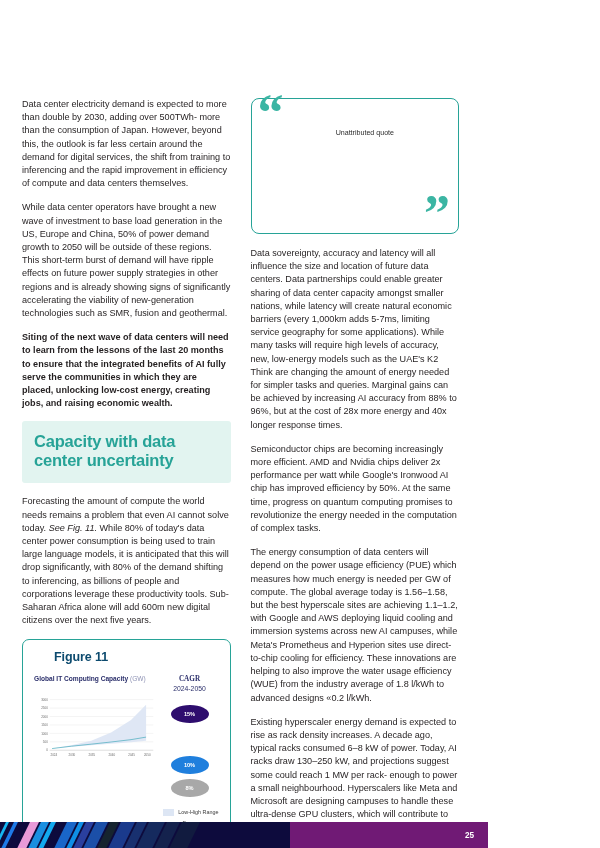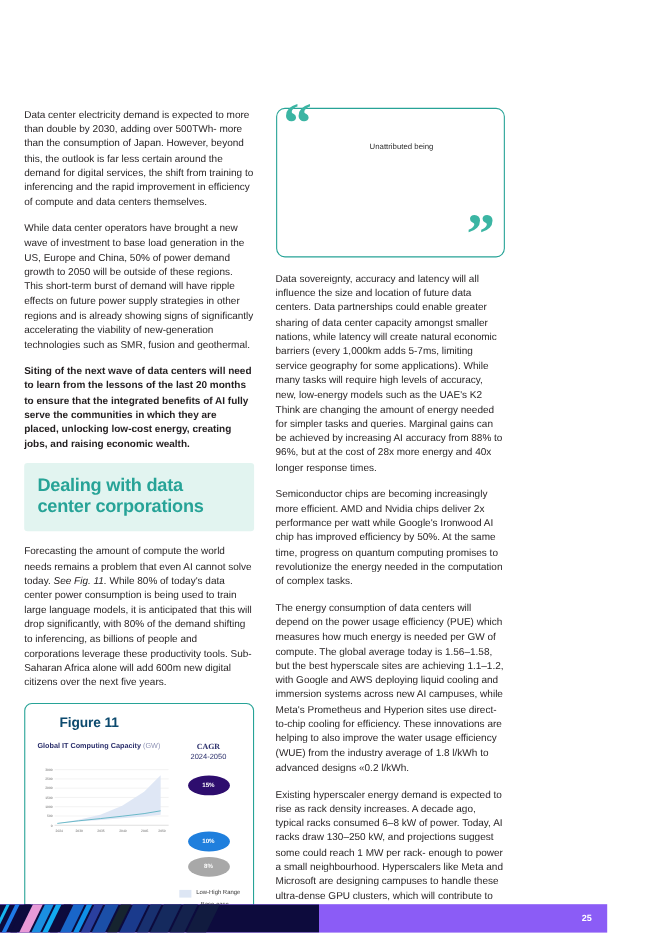--- a/index.html
+++ b/index.html
@@ -162,22 +162,22 @@
     font-size: 7.1px;
     color: #2b2b2b;
     margin-top: 10px;
     padding-right: 42px;
   }
 
   
   .footer {
     position: absolute;
     left: 0; bottom: 0;
-    width: 552px; height: 26px;
-    background: #8b5cf6;
+    width: 488px; height: 26px;
+    background: #701a75;
     overflow: hidden;
   }
   .footer .stripes {
     position: absolute;
     left: 0; top: 0;
     width: 290px; height: 26px;
     overflow: hidden;
   }
   .page-number {
     position: absolute;
@@ -195,21 +195,21 @@
 
   <div class="columns">
 
     <div class="col">
 
       <p class="body">Data center electricity demand is expected to more than double by 2030, adding over 500TWh- more than the consumption of Japan. However, beyond this, the outlook is far less certain around the demand for digital services, the shift from training to inferencing and the rapid improvement in efficiency of compute and data centers themselves.</p>
       <p class="body">While data center operators have brought a new wave of investment to base load generation in the US, Europe and China, 50% of power demand growth to 2050 will be outside of these regions. This short-term burst of demand will have ripple effects on future power supply strategies in other regions and is already showing signs of significantly accelerating the viability of new-generation technologies such as SMR, fusion and geothermal.</p>
       <p class="body bold">Siting of the next wave of data centers will need to learn from the lessons of the last 20 months to ensure that the integrated benefits of AI fully serve the communities in which they are placed, unlocking low-cost energy, creating jobs, and raising economic wealth.</p>
 
       <div class="section-head">
-        <h2>Dealing with data center corporations</h2>
+        <h2>Capacity with data center uncertainty</h2>
       </div>
 
       <p class="body"><span>Forecasting the amount of compute the world needs remains a problem that even AI cannot solve today. </span><em>See Fig. 11.</em><span> While 80% of today's data center power consumption is being used to train large language models, it is anticipated that this will drop significantly, with 80% of the demand shifting to inferencing, as billions of people and corporations leverage these productivity tools. Sub-Saharan Africa alone will add 600m new digital citizens over the next five years.</span></p>
 
       <div class="figure-card">
         <div class="figure-title">Figure 11</div>
 
         <div class="fig-body">
 
           <div class="fig-left">
@@ -279,21 +279,21 @@
           </div>
 
         </div>
       </div>
     </div>
 
     <div class="col">
 
       <div class="quote-box">
         <span class="quote-mark open">“</span>
-        <div class="quote-attrib">Unattributed being</div>
+        <div class="quote-attrib">Unattributed quote</div>
         <span class="quote-mark close">”</span>
       </div>
 
       <p class="body">Data sovereignty, accuracy and latency will all influence the size and location of future data centers. Data partnerships could enable greater sharing of data center capacity amongst smaller nations, while latency will create natural economic barriers (every 1,000km adds 5-7ms, limiting service geography for some applications). While many tasks will require high levels of accuracy, new, low-energy models such as the UAE's K2 Think are changing the amount of energy needed for simpler tasks and queries. Marginal gains can be achieved by increasing AI accuracy from 88% to 96%, but at the cost of 28x more energy and 40x longer response times.</p>
       <p class="body">Semiconductor chips are becoming increasingly more efficient. AMD and Nvidia chips deliver 2x performance per watt while Google's Ironwood AI chip has improved efficiency by 50%. At the same time, progress on quantum computing promises to revolutionize the energy needed in the computation of complex tasks.</p>
       <p class="body">The energy consumption of data centers will depend on the power usage efficiency (PUE) which measures how much energy is needed per GW of compute. The global average today is 1.56–1.58, but the best hyperscale sites are achieving 1.1–1.2, with Google and AWS deploying liquid cooling and immersion systems across new AI campuses, while Meta's Prometheus and Hyperion sites use direct-to-chip cooling for efficiency. These innovations are helping to also improve the water usage efficiency (WUE) from the industry average of 1.8 l/kWh to advanced designs «0.2 l/kWh.</p>
       <p class="body">Existing hyperscaler energy demand is expected to rise as rack density increases. A decade ago, typical racks consumed 6–8 kW of power. Today, AI racks draw 130–250 kW, and projections suggest some could reach 1 MW per rack- enough to power a small neighbourhood. Hyperscalers like Meta and Microsoft are designing campuses to handle these ultra-dense GPU clusters, which will contribute to further improvements in PUE but require higher localized energy demand, adding to the demand for base load generation.</p>
     </div>
 
   </div>

